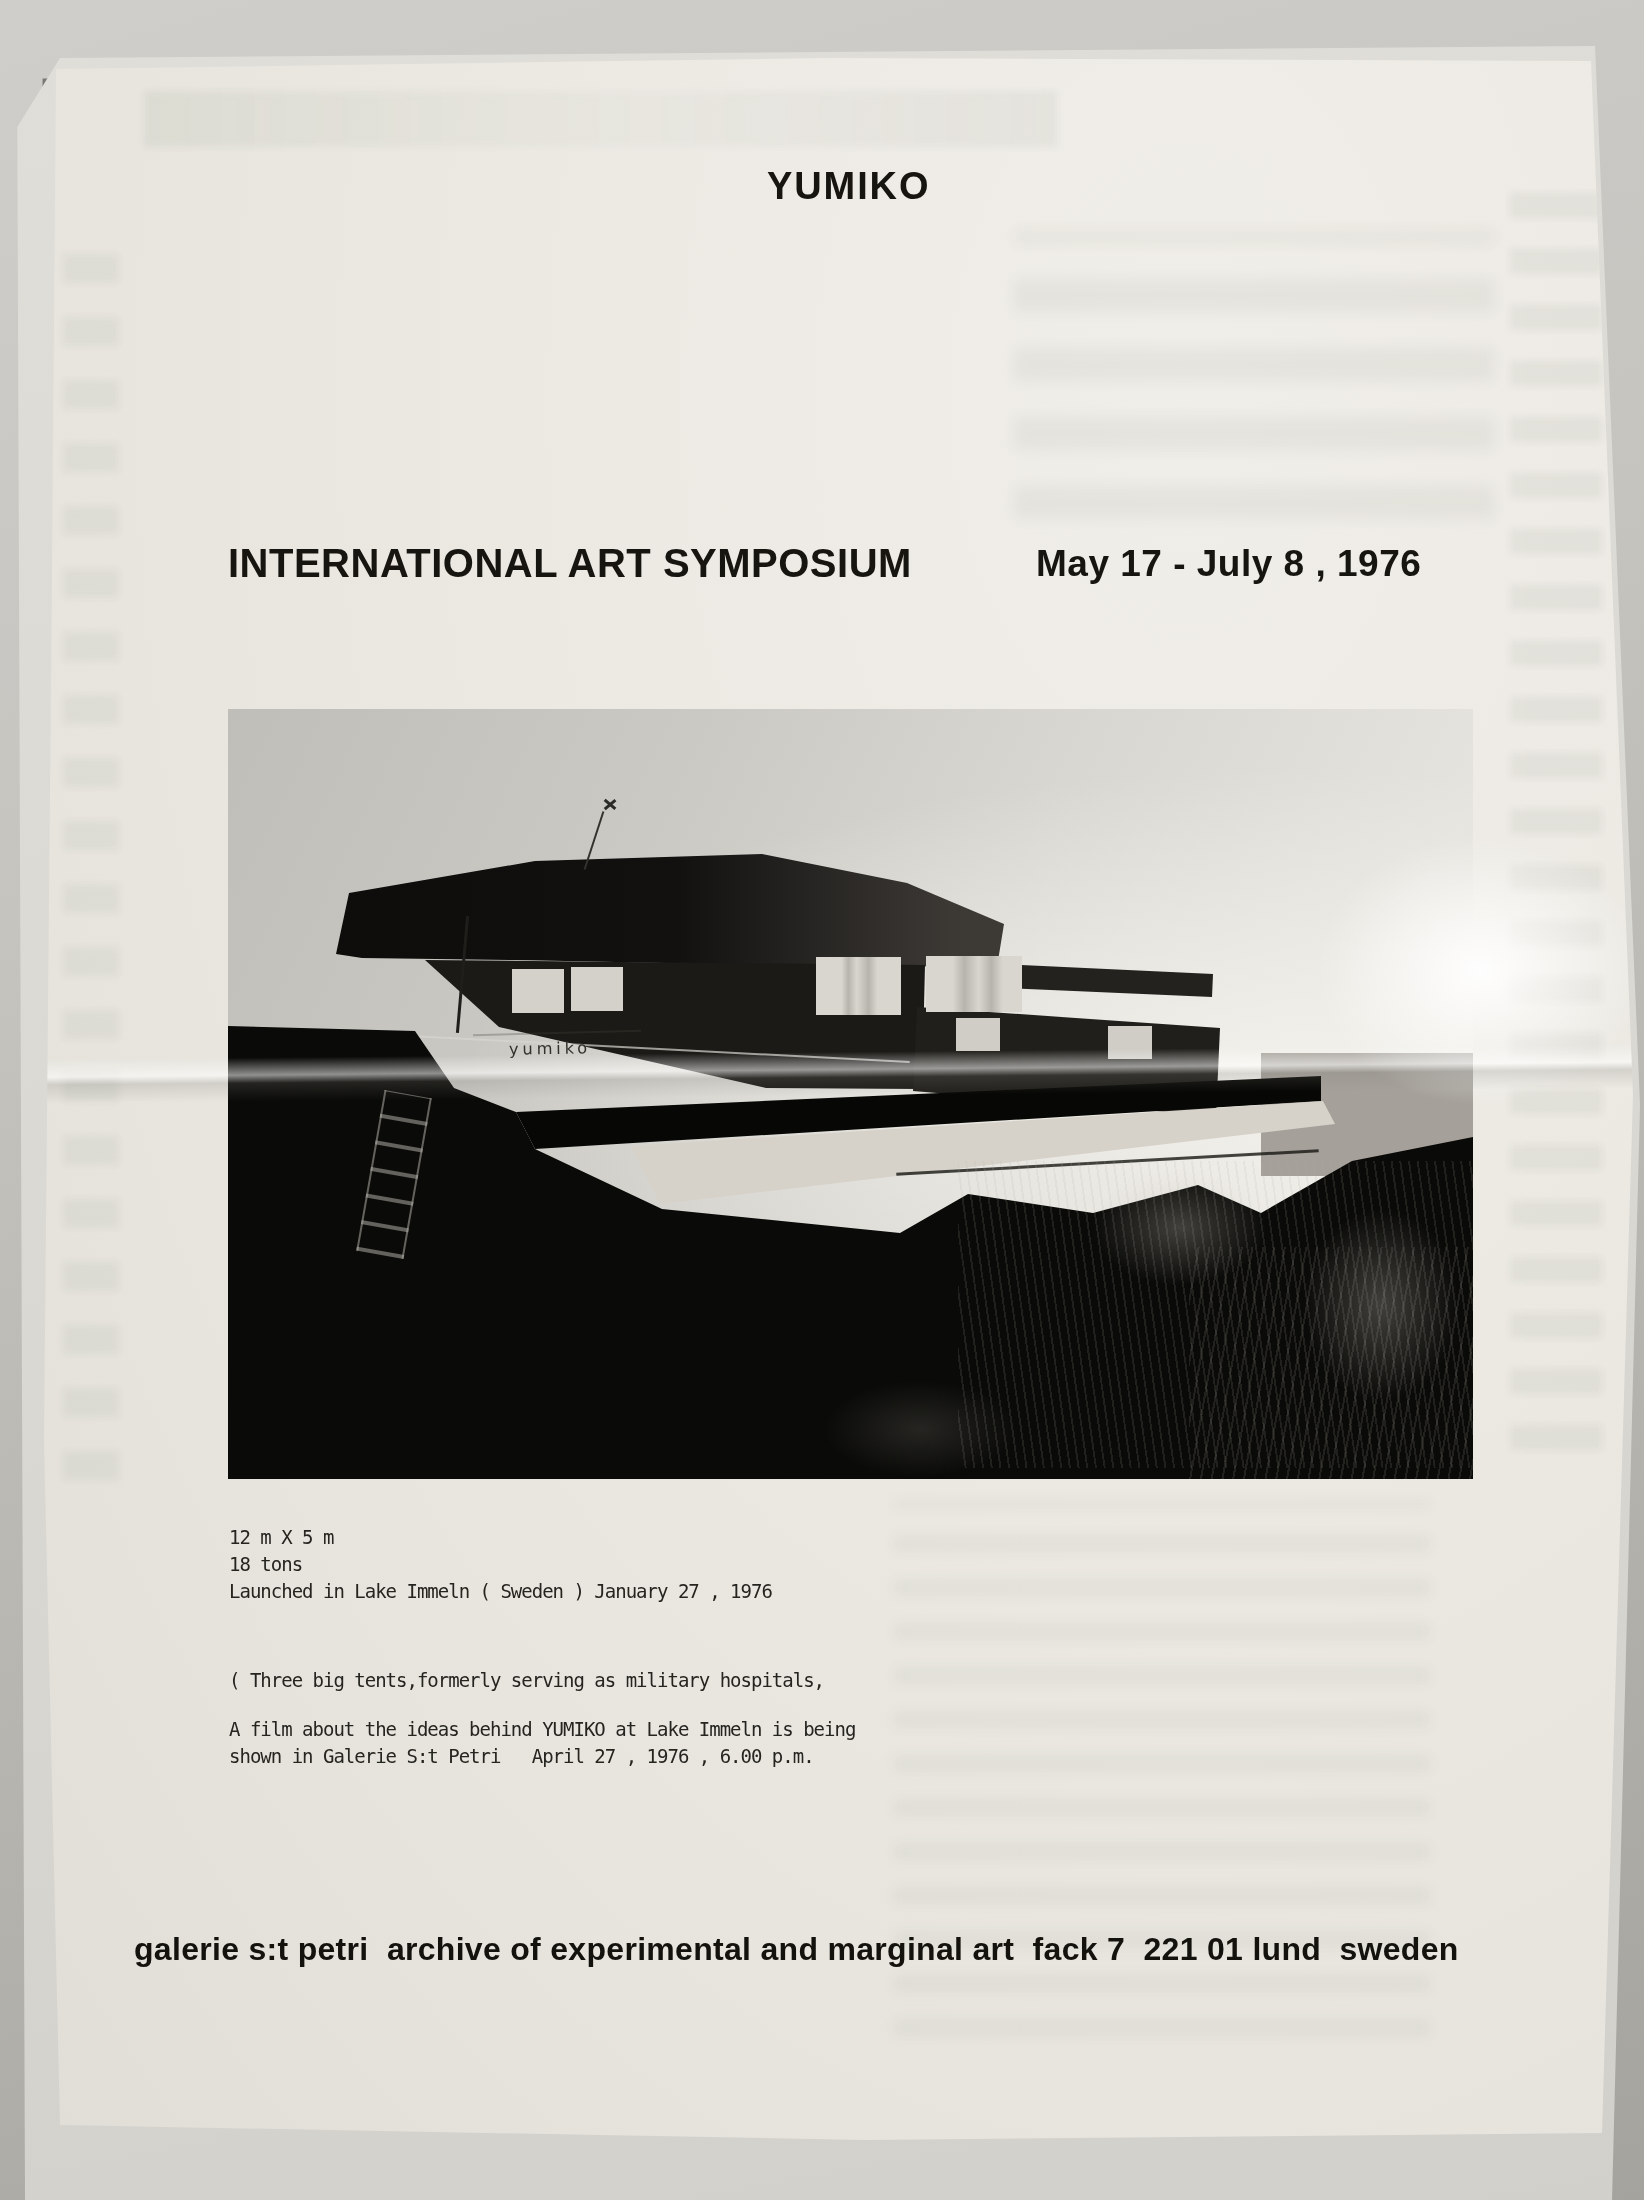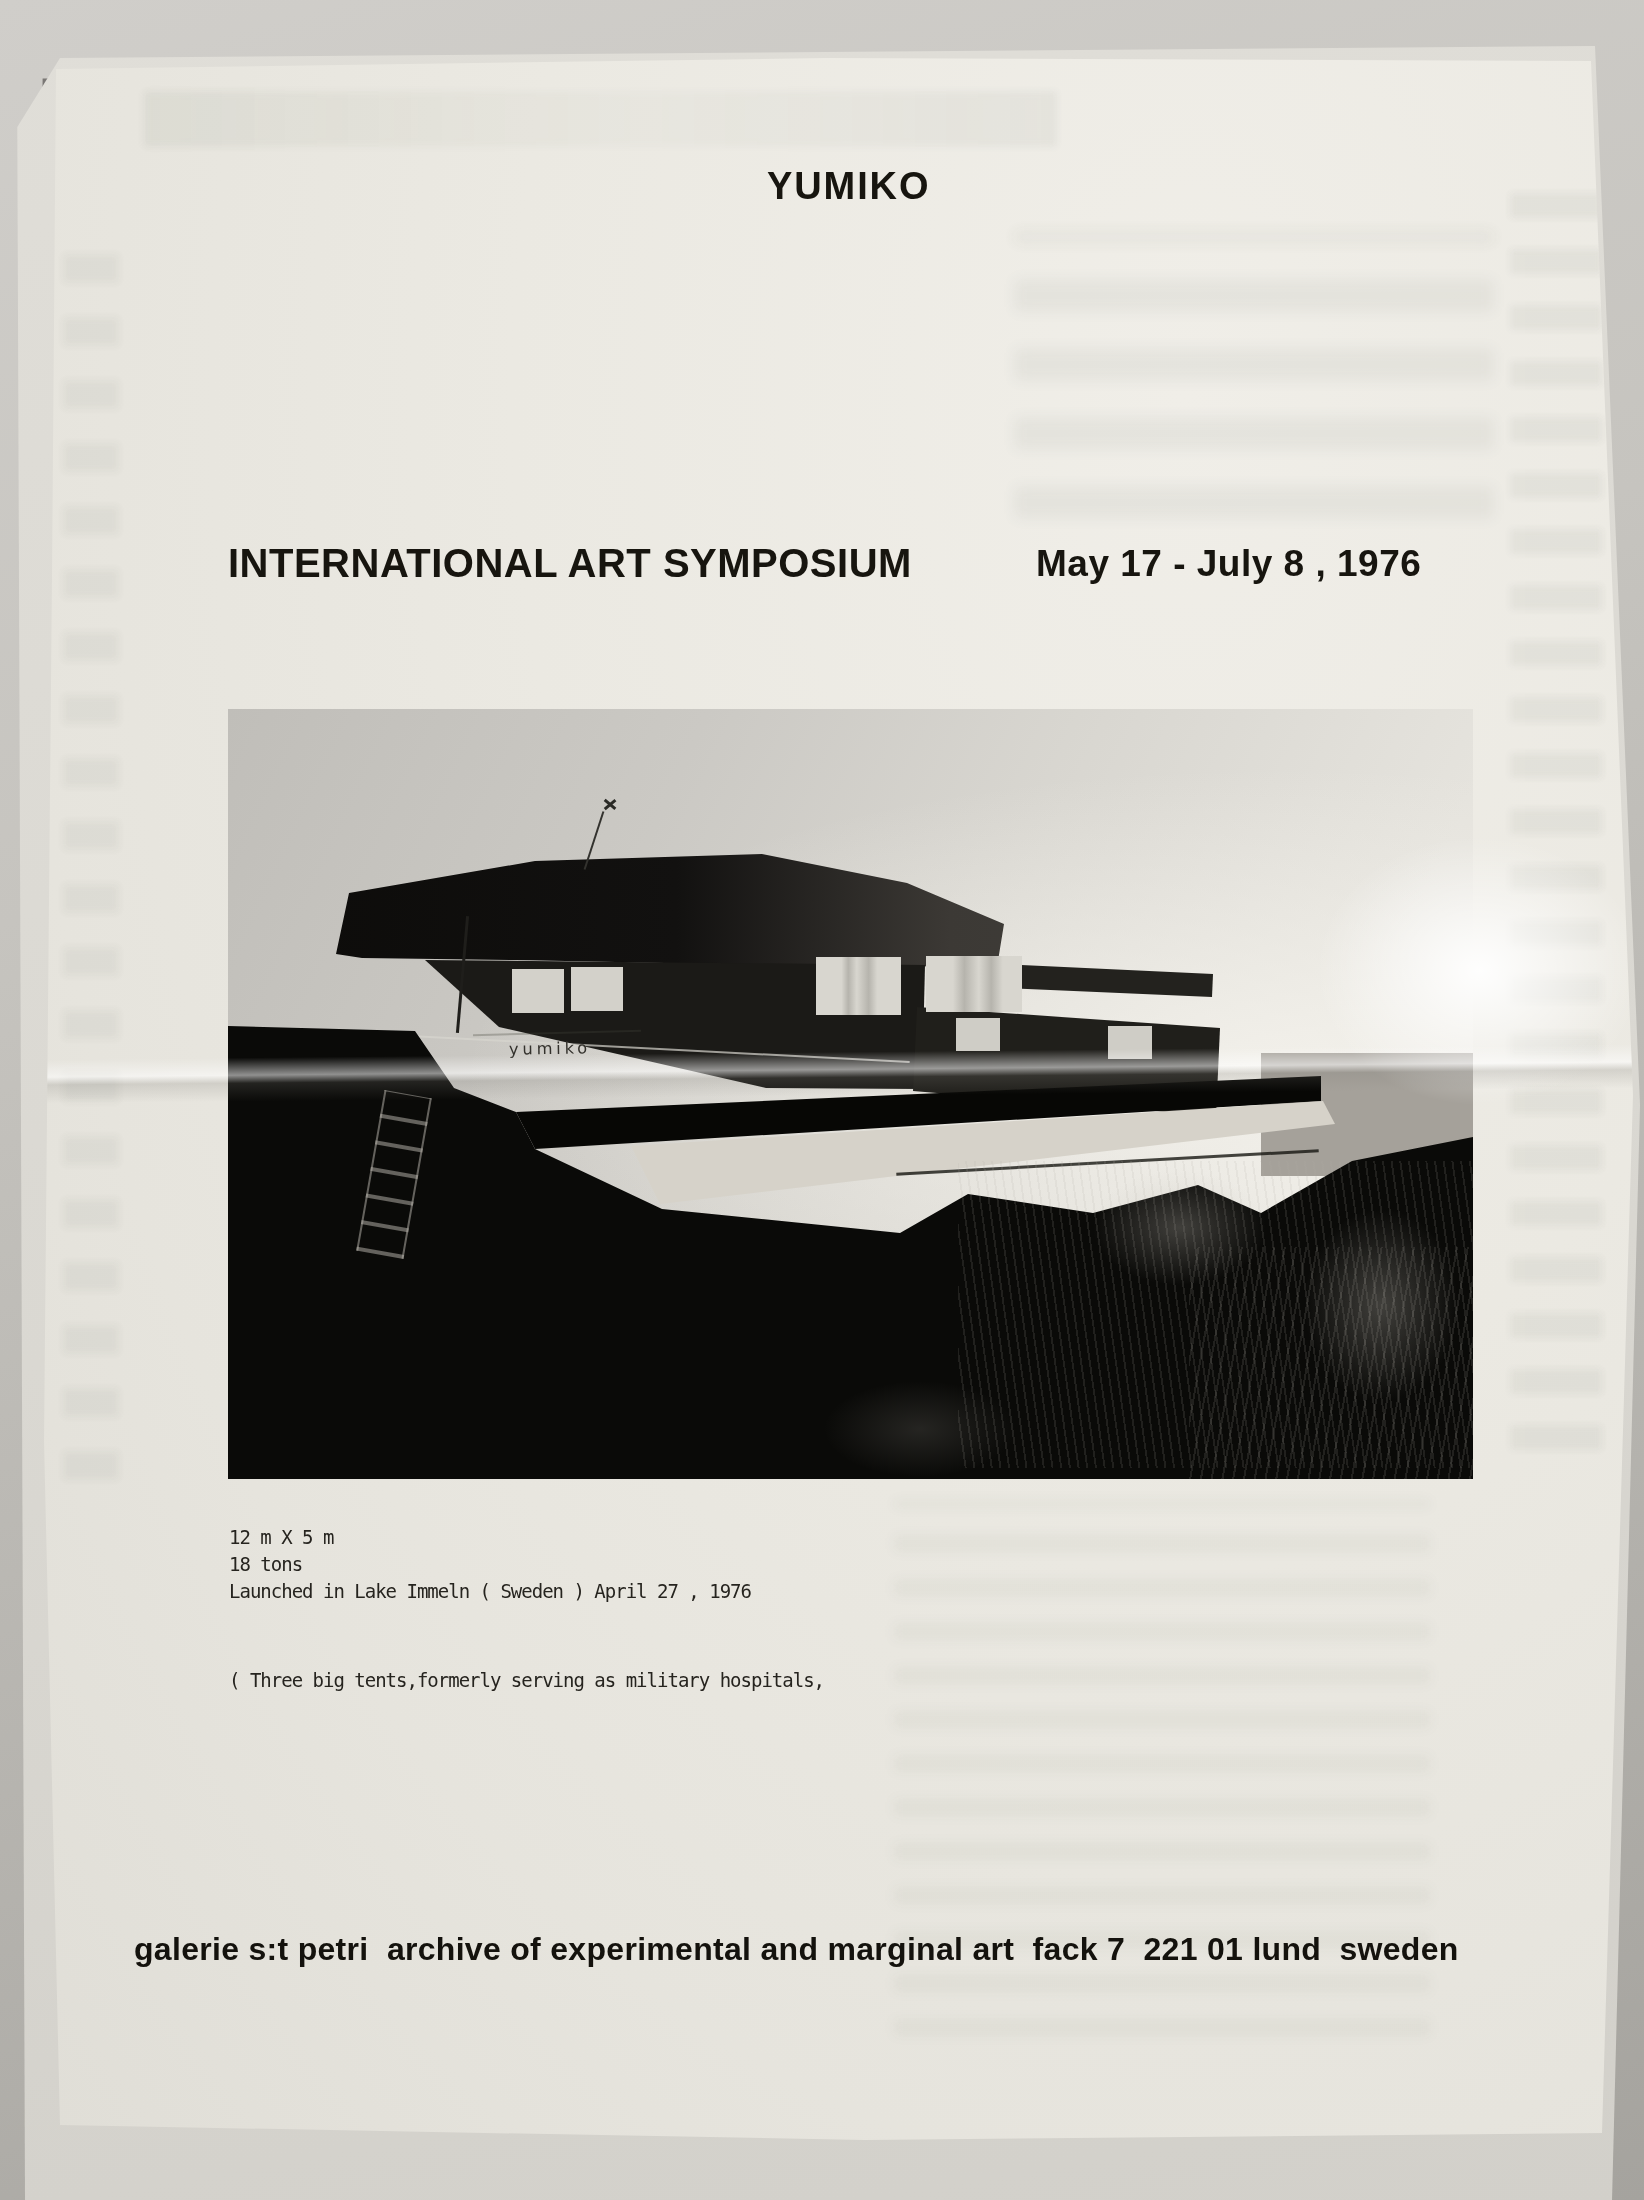--- a/index.html
+++ b/index.html
@@ -150,24 +150,28 @@
       <div class="abs antenna"></div>
       <div class="abs cross1"></div>
       <div class="abs cross2"></div>
       <div class="abs scratch"></div>
       <div class="abs boat-name">yumiko</div>
     </div>
 
     <div class="abs mono specs">
       <div style="white-space:pre;">12 m X 5 m</div>
       <div style="white-space:pre;">18 tons</div>
-      <div style="white-space:pre;">Launched in Lake Immeln ( Sweden ) April 27 , 1976</div>
+      <div style="white-space:pre;">Launched in Lake Immeln ( Sweden ) January 27 , 1976</div>
     </div>
     <div class="abs mono note">
       <div style="white-space:pre;">( Three big tents,formerly serving as military hospitals,</div>
+    </div>
+    <div class="abs mono film">
+      <div style="white-space:pre;">A film about the ideas behind YUMIKO at Lake Immeln is being</div>
+      <div style="white-space:pre;">shown in Galerie S:t Petri   April 27 , 1976 , 6.00 p.m.</div>
     </div>
 
     <div class="abs crease-glow"></div>
     <div class="abs crease"></div>
 
     <div class="abs ink footer">galerie s:t petri  archive of experimental and marginal art  fack 7  221 01 lund  sweden</div>
   </div>
 </div>
 
 

